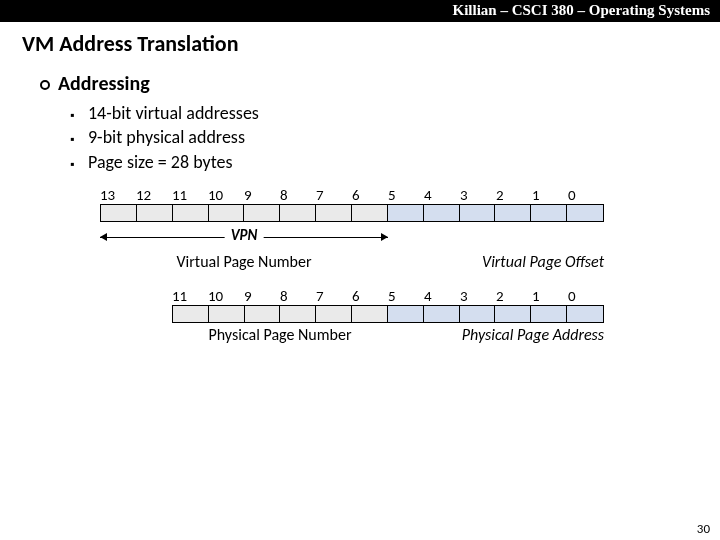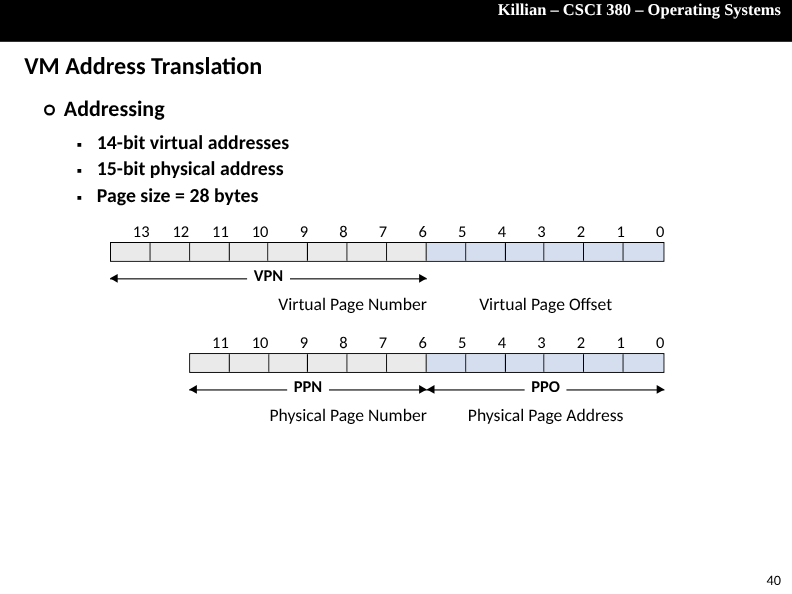--- a/index.html
+++ b/index.html
@@ -13,21 +13,21 @@
     position: relative;
     overflow: hidden;
   }
   .headerbar {
     background: #000;
     color: #fff;
     font-family: "Times New Roman", serif;
     font-weight: bold;
     font-size: 15px;
     text-align: right;
-    padding: 2px 10px 19px 0;
+    padding: 2px 10px 3px 0;
   }
   h1.title {
     margin: 8px 0 14px 22px;
     font-size: 22px;
     font-weight: bold;
   }
   .content { margin-left: 40px; }
   .sect {
     font-size: 20px;
     font-weight: bold;
@@ -38,57 +38,57 @@
     width: 10px; height: 10px;
     border: 2px solid #000;
     border-radius: 50%;
     margin-right: 8px;
     vertical-align: middle;
   }
   ul.sub {
     list-style: none;
     margin: 0 0 12px 30px;
     padding: 0;
-    font-weight: bold;
   }
   ul.sub li {
     font-size: 18px;
     line-height: 1.35;
   }
   ul.sub li::before {
     content: "\25AA";
     font-size: 12px;
     display: inline-block;
     width: 18px;
   }
   .diagram-area { margin-left: 60px; margin-top: 8px; }
   .bits-row {
     display: flex;
     font-size: 15px;
   }
   .bits-row .num {
     width: 36px;
-    text-align: right;
+    text-align: left;
   }
   .cells {
     display: flex;
     border: 1px solid #000;
     height: 18px;
   }
   .cells .cell {
     width: 36px;
     border-right: 1px solid #000;
   }
   .cells .cell:last-child { border-right: none; }
   .cell.a { background: #eaeaea; }
   .cell.b { background: #d4deef; }
   .ranges {
     position: relative;
     height: 22px;
     margin-top: 6px;
+    font-style: italic;
   }
   .range {
     position: absolute;
     top: 0;
     height: 18px;
   }
   .range .line {
     position: absolute;
     top: 9px;
     left: 0; right: 0;
@@ -112,43 +112,43 @@
     padding: 0 6px;
     font-weight: bold;
     font-size: 15px;
   }
   .desc-row {
     display: flex;
     font-size: 16px;
     margin-top: 2px;
     margin-bottom: 16px;
   }
-  .desc-row .d1 { text-align: right; }
-  .desc-row .d2 { text-align: center; }
+  .desc-row .d1 { text-align: center; }
+  .desc-row .d2 { text-align: right; font-style: italic; }
   .pagenum {
     position: absolute;
     right: 10px;
     bottom: 4px;
     font-size: 13px;
   }
 </style>
 </head>
 <body>
 
 <div class="headerbar">Killian – CSCI 380 – Operating Systems</div>
 
 <h1 class="title">VM Address Translation</h1>
 
 <div class="content">
   <div class="sect">
     <span class="ring"></span><span>Addressing</span>
   </div>
   <ul class="sub">
     <li>14-bit virtual addresses</li>
-    <li>15-bit physical address</li>
+    <li>9-bit physical address</li>
     <li>Page size = 28 bytes</li>
   </ul>
 
   <div class="diagram-area">
     <div class="bits-row">
       <span class="num">13</span>
       <span class="num">12</span>
       <span class="num">11</span>
       <span class="num">10</span>
       <span class="num">9</span>
@@ -214,34 +214,20 @@
       <div class="cell a"></div>
       <div class="cell a"></div>
       <div class="cell a"></div>
       <div class="cell b"></div>
       <div class="cell b"></div>
       <div class="cell b"></div>
       <div class="cell b"></div>
       <div class="cell b"></div>
       <div class="cell b"></div>
     </div>
-    <div class="ranges" style="width:432px;margin-left:36px">
-      <div class="range" style="left:0;width:216px">
-        <div class="line"></div>
-          <div class="arrL"></div>
-          <div class="arrR"></div>
-        <div class="lab">PPN</div>
-      </div>
-      <div class="range" style="left:216px;width:216px">
-        <div class="line"></div>
-          <div class="arrL"></div>
-          <div class="arrR"></div>
-        <div class="lab">PPO</div>
-      </div>
-    </div>
     <div class="desc-row" style="width:432px;margin-left:36px">
       <div class="d1" style="width:216px">Physical Page Number</div>
       <div class="d2" style="width:216px">Physical Page Address</div>
     </div>
   </div>
 </div>
 
-<div class="pagenum">40</div>
+<div class="pagenum">30</div>
 
 </body></html>

